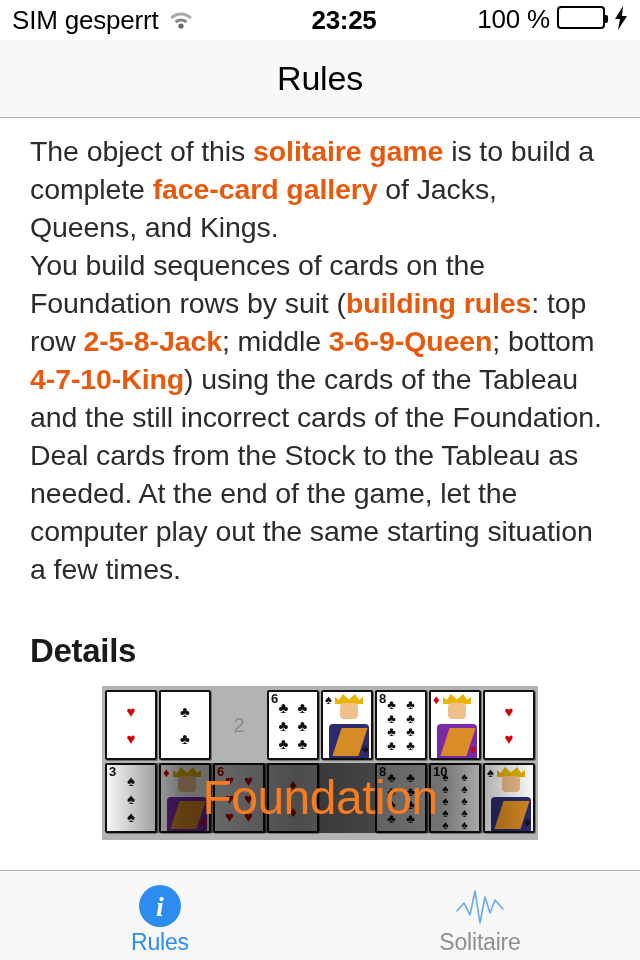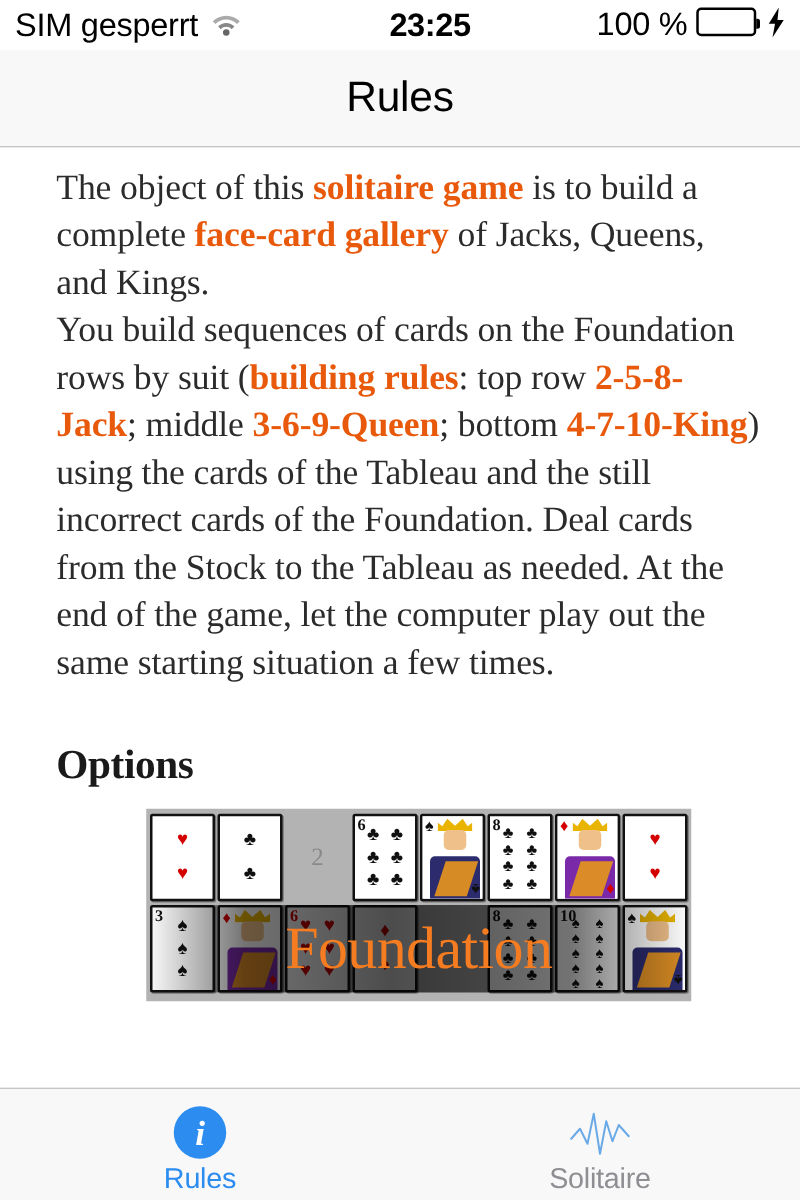--- a/index.html
+++ b/index.html
@@ -108,23 +108,22 @@
     font-size: 34px;
     color: #000000;
     letter-spacing: -0.2px;
   }
 
   
   .content {
     flex: 1 1 auto;
     overflow: hidden;
     background: #ffffff;
-    padding: 14px 30px 0 45px;
-    position: relative;
-    font-family: Liberation Serif, serif;
+    padding: 14px 30px 0 30px;
+    position: relative;
   }
 
   .para {
     font-size: 28.5px;
     line-height: 38px;
     color: #2b2b2b;
     letter-spacing: -0.1px;
   }
   .hl {
     color: #E8590C;
@@ -358,21 +357,21 @@
   <div class="nav-bar">
     <div class="nav-title">Rules</div>
   </div>
 
   <div class="content">
 
     <p class="para"><span>The object of this </span><span class="hl">solitaire game</span><span> is to build a complete </span><span class="hl">face-card gallery</span><span> of Jacks, Queens, and Kings.</span></p>
 
     <p class="para"><span>You build sequences of cards on the Foundation rows by suit (</span><span class="hl">building rules</span><span>: top row </span><span class="hl">2-5-8-Jack</span><span>; middle </span><span class="hl">3-6-9-Queen</span><span>; bottom </span><span class="hl">4-7-10-King</span><span>) using the cards of the Tableau and the still incorrect cards of the Foundation. Deal cards from the Stock to the Tableau as needed. At the end of the game, let the computer play out the same starting situation a few times.</span></p>
 
-    <h2 class="details">Options</h2>
+    <h2 class="details">Details</h2>
 
     <div class="diagram-wrap">
       <div class="board" id="board">
         <div class="row">
             <div class="cell">
               <div class="card">
                 <div class="pips p2 red">
                   <span>♥</span>
                   <span>♥</span>
                 </div>

